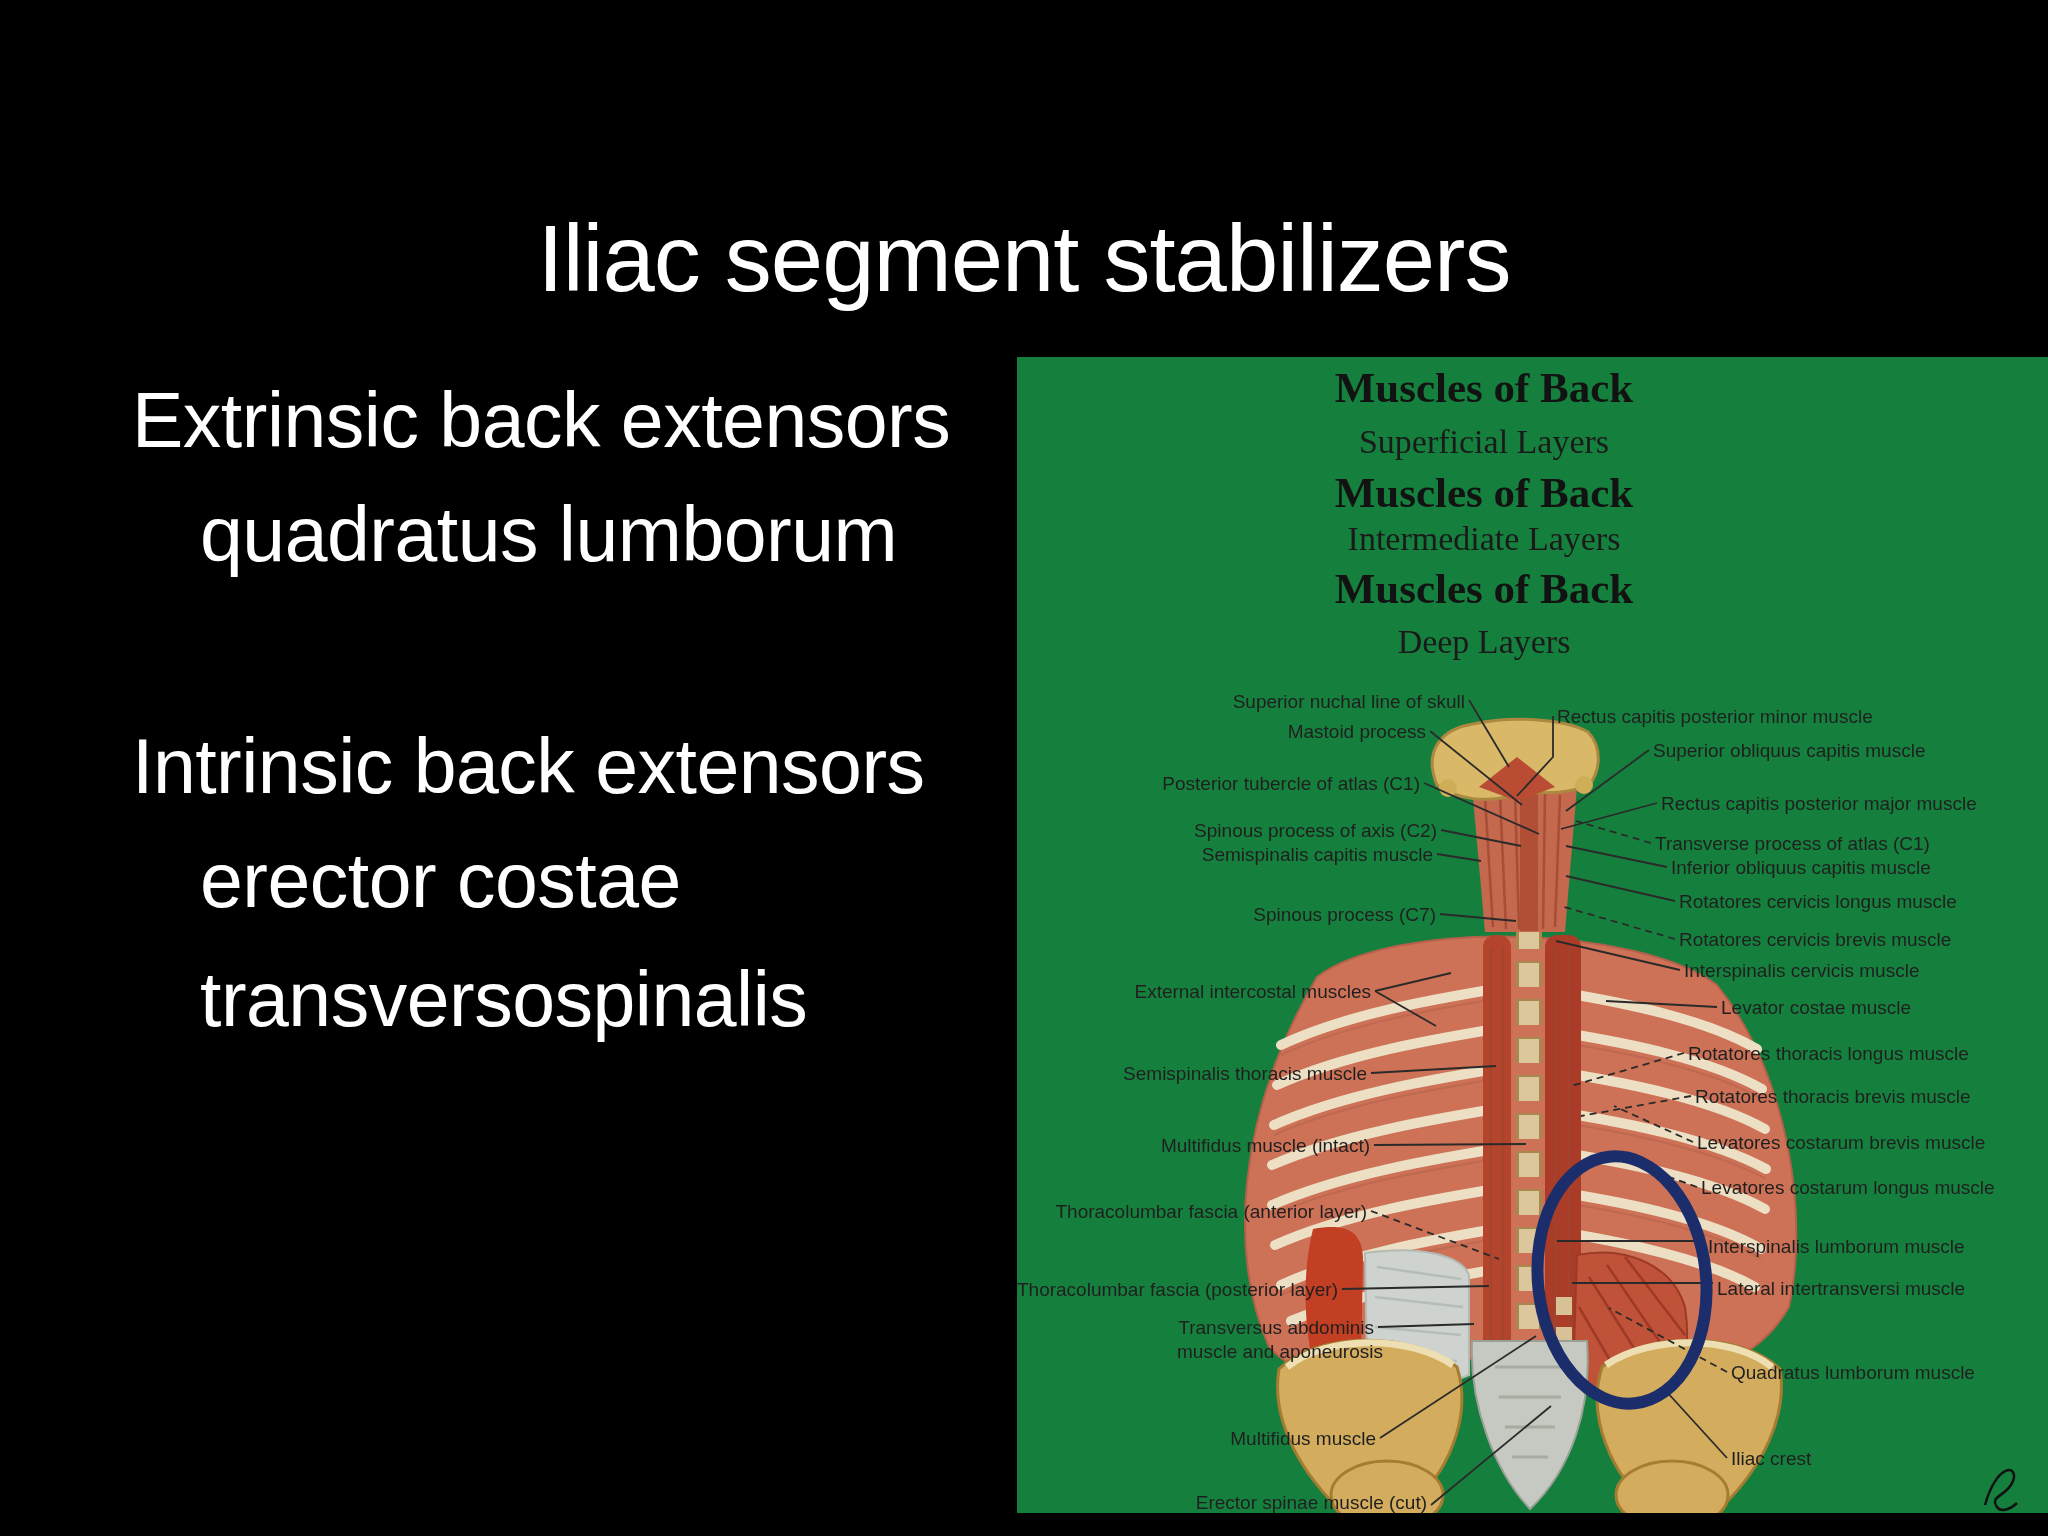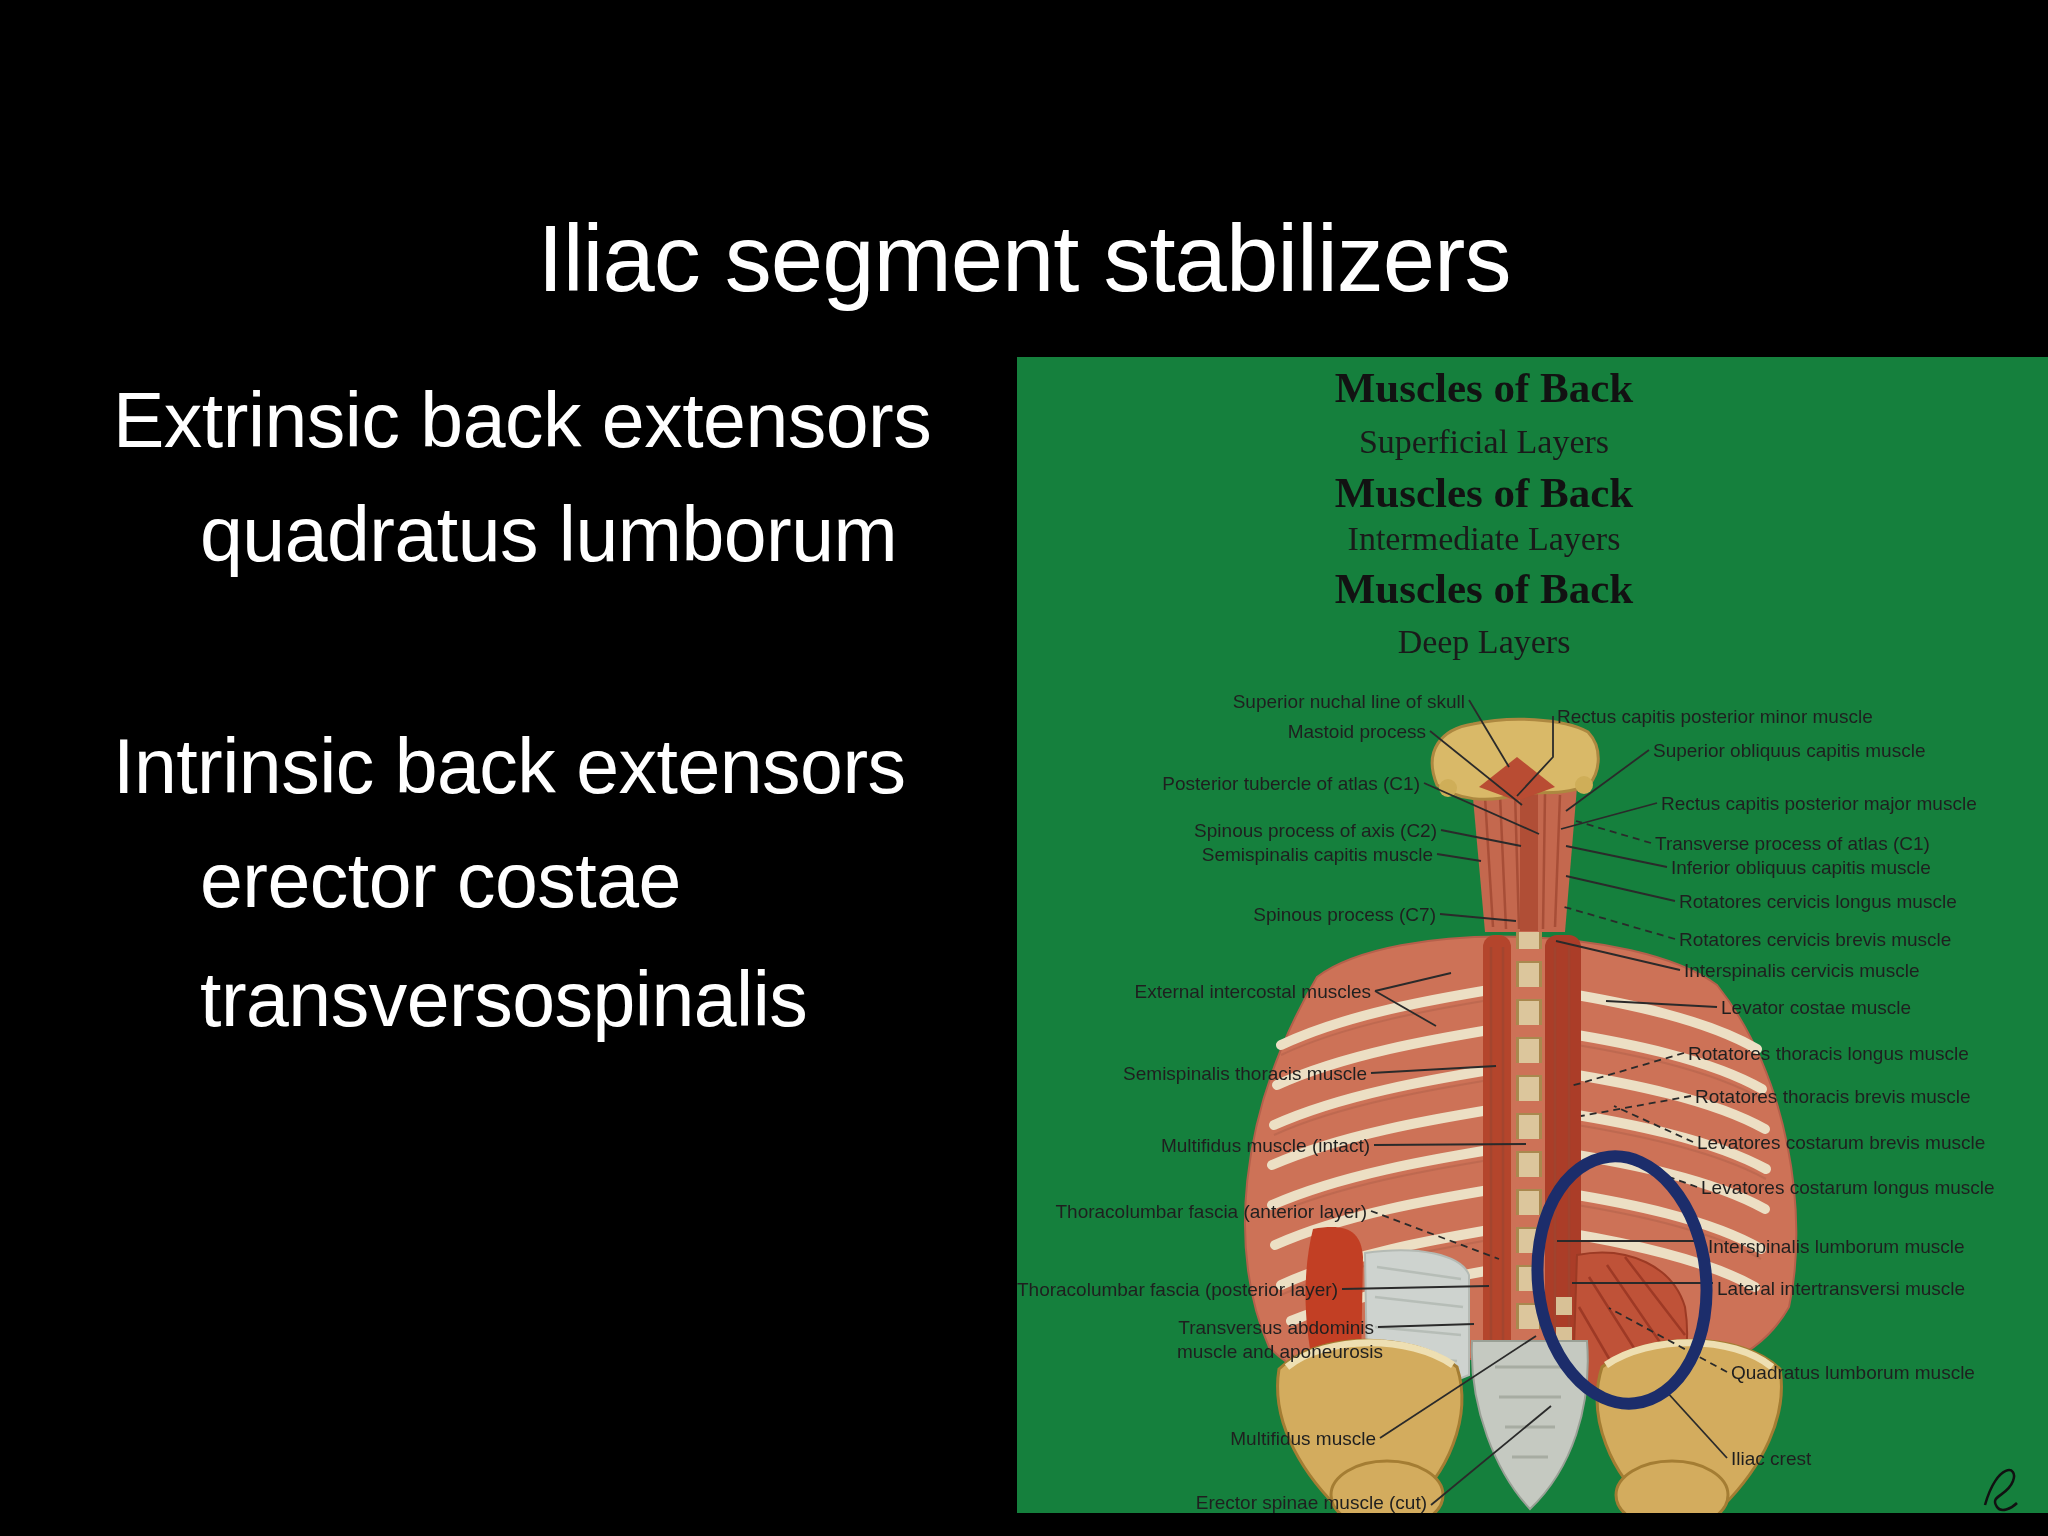--- a/index.html
+++ b/index.html
@@ -10,21 +10,21 @@
   }
   .slide-title{
     position:absolute;left:0;top:142px;width:2048px;
     text-align:center;color:#ffffff;font-size:94px;font-weight:400;
     letter-spacing:-1px;white-space:nowrap;
   }
   .bullet{
     position:absolute;color:#ffffff;font-size:77px;font-weight:400;
     white-space:nowrap;letter-spacing:-0.5px;line-height:1.1;
   }
-  .b0{left:113px;}
+  .b0{left:132px;}
   .b1{left:200px;}
   .figure-panel{
     position:absolute;left:1017px;top:357px;width:1116px;height:1156px;
     background:#15803d;
   }
   .figure-panel svg{display:block;}
   text.hd-bold{font-family:"Liberation Serif", serif;font-weight:bold;font-size:43px;fill:#121212;}
   text.hd-reg{font-family:"Liberation Serif", serif;font-weight:400;font-size:34px;fill:#1a1a1a;}
   text.lbl{font-family:"Liberation Sans", sans-serif;font-size:19px;fill:#1f1f1f;}
   .lead{stroke:#2a2a2a;stroke-width:1.8;fill:none;}

